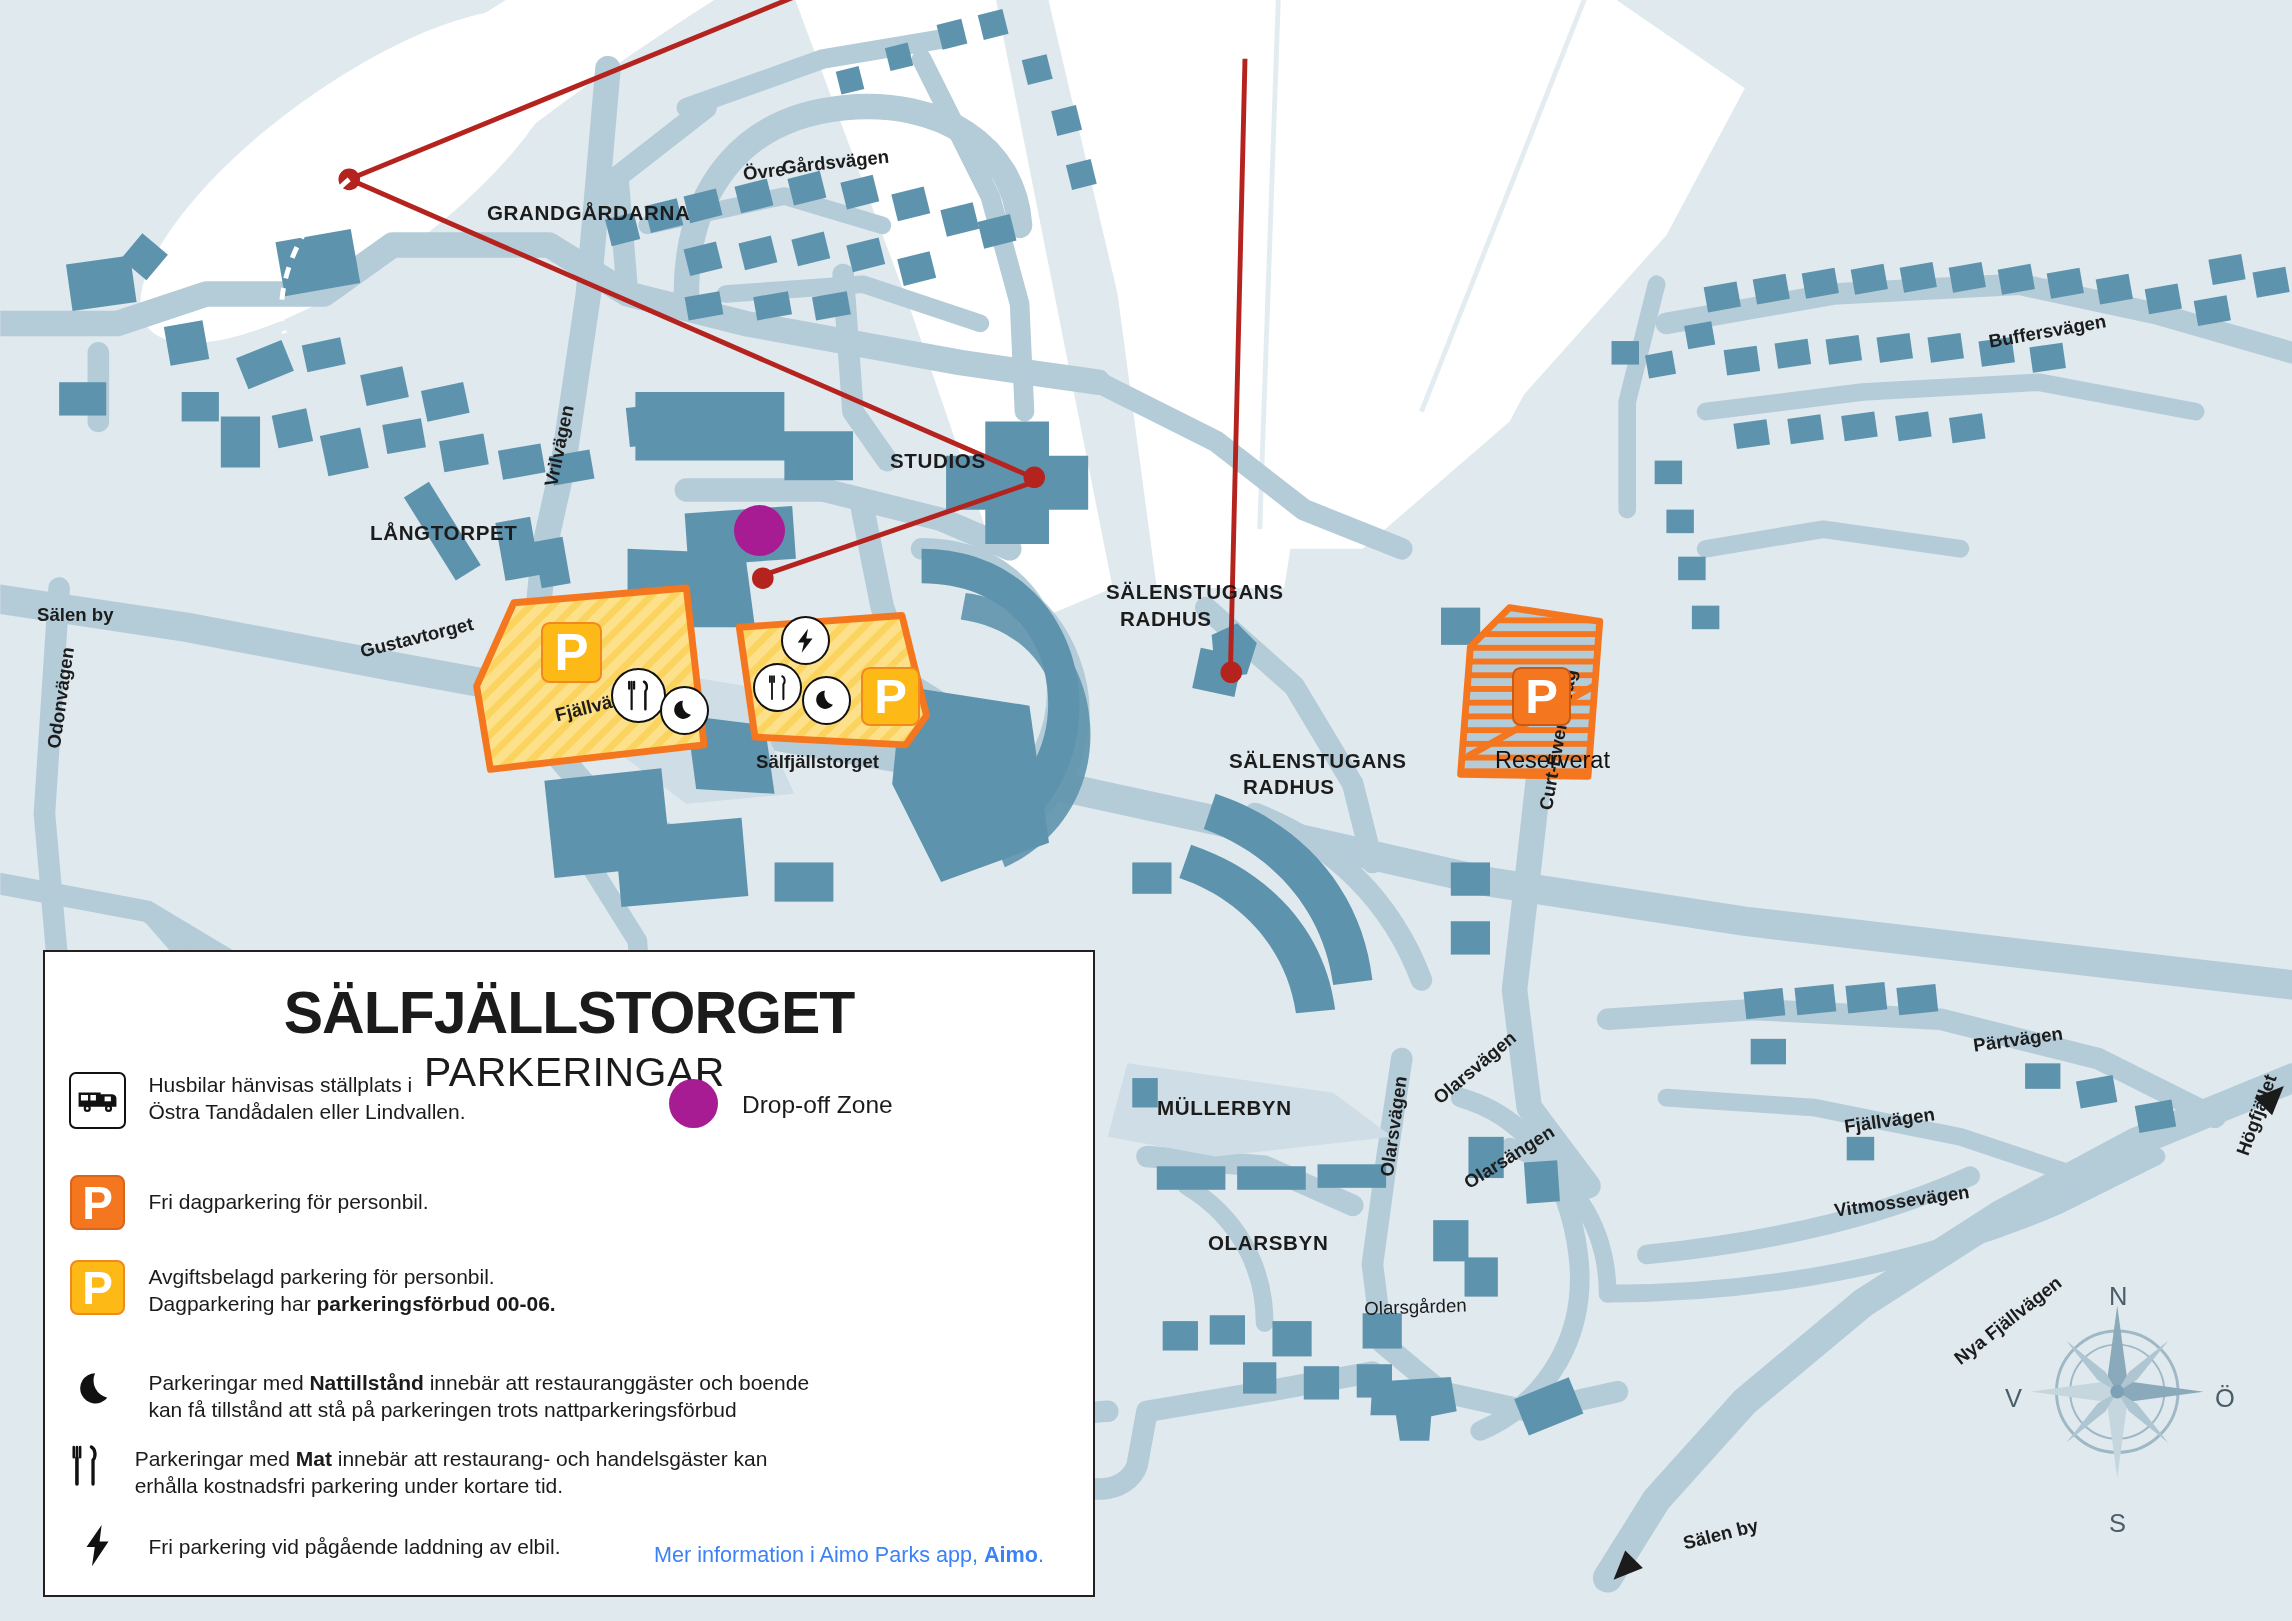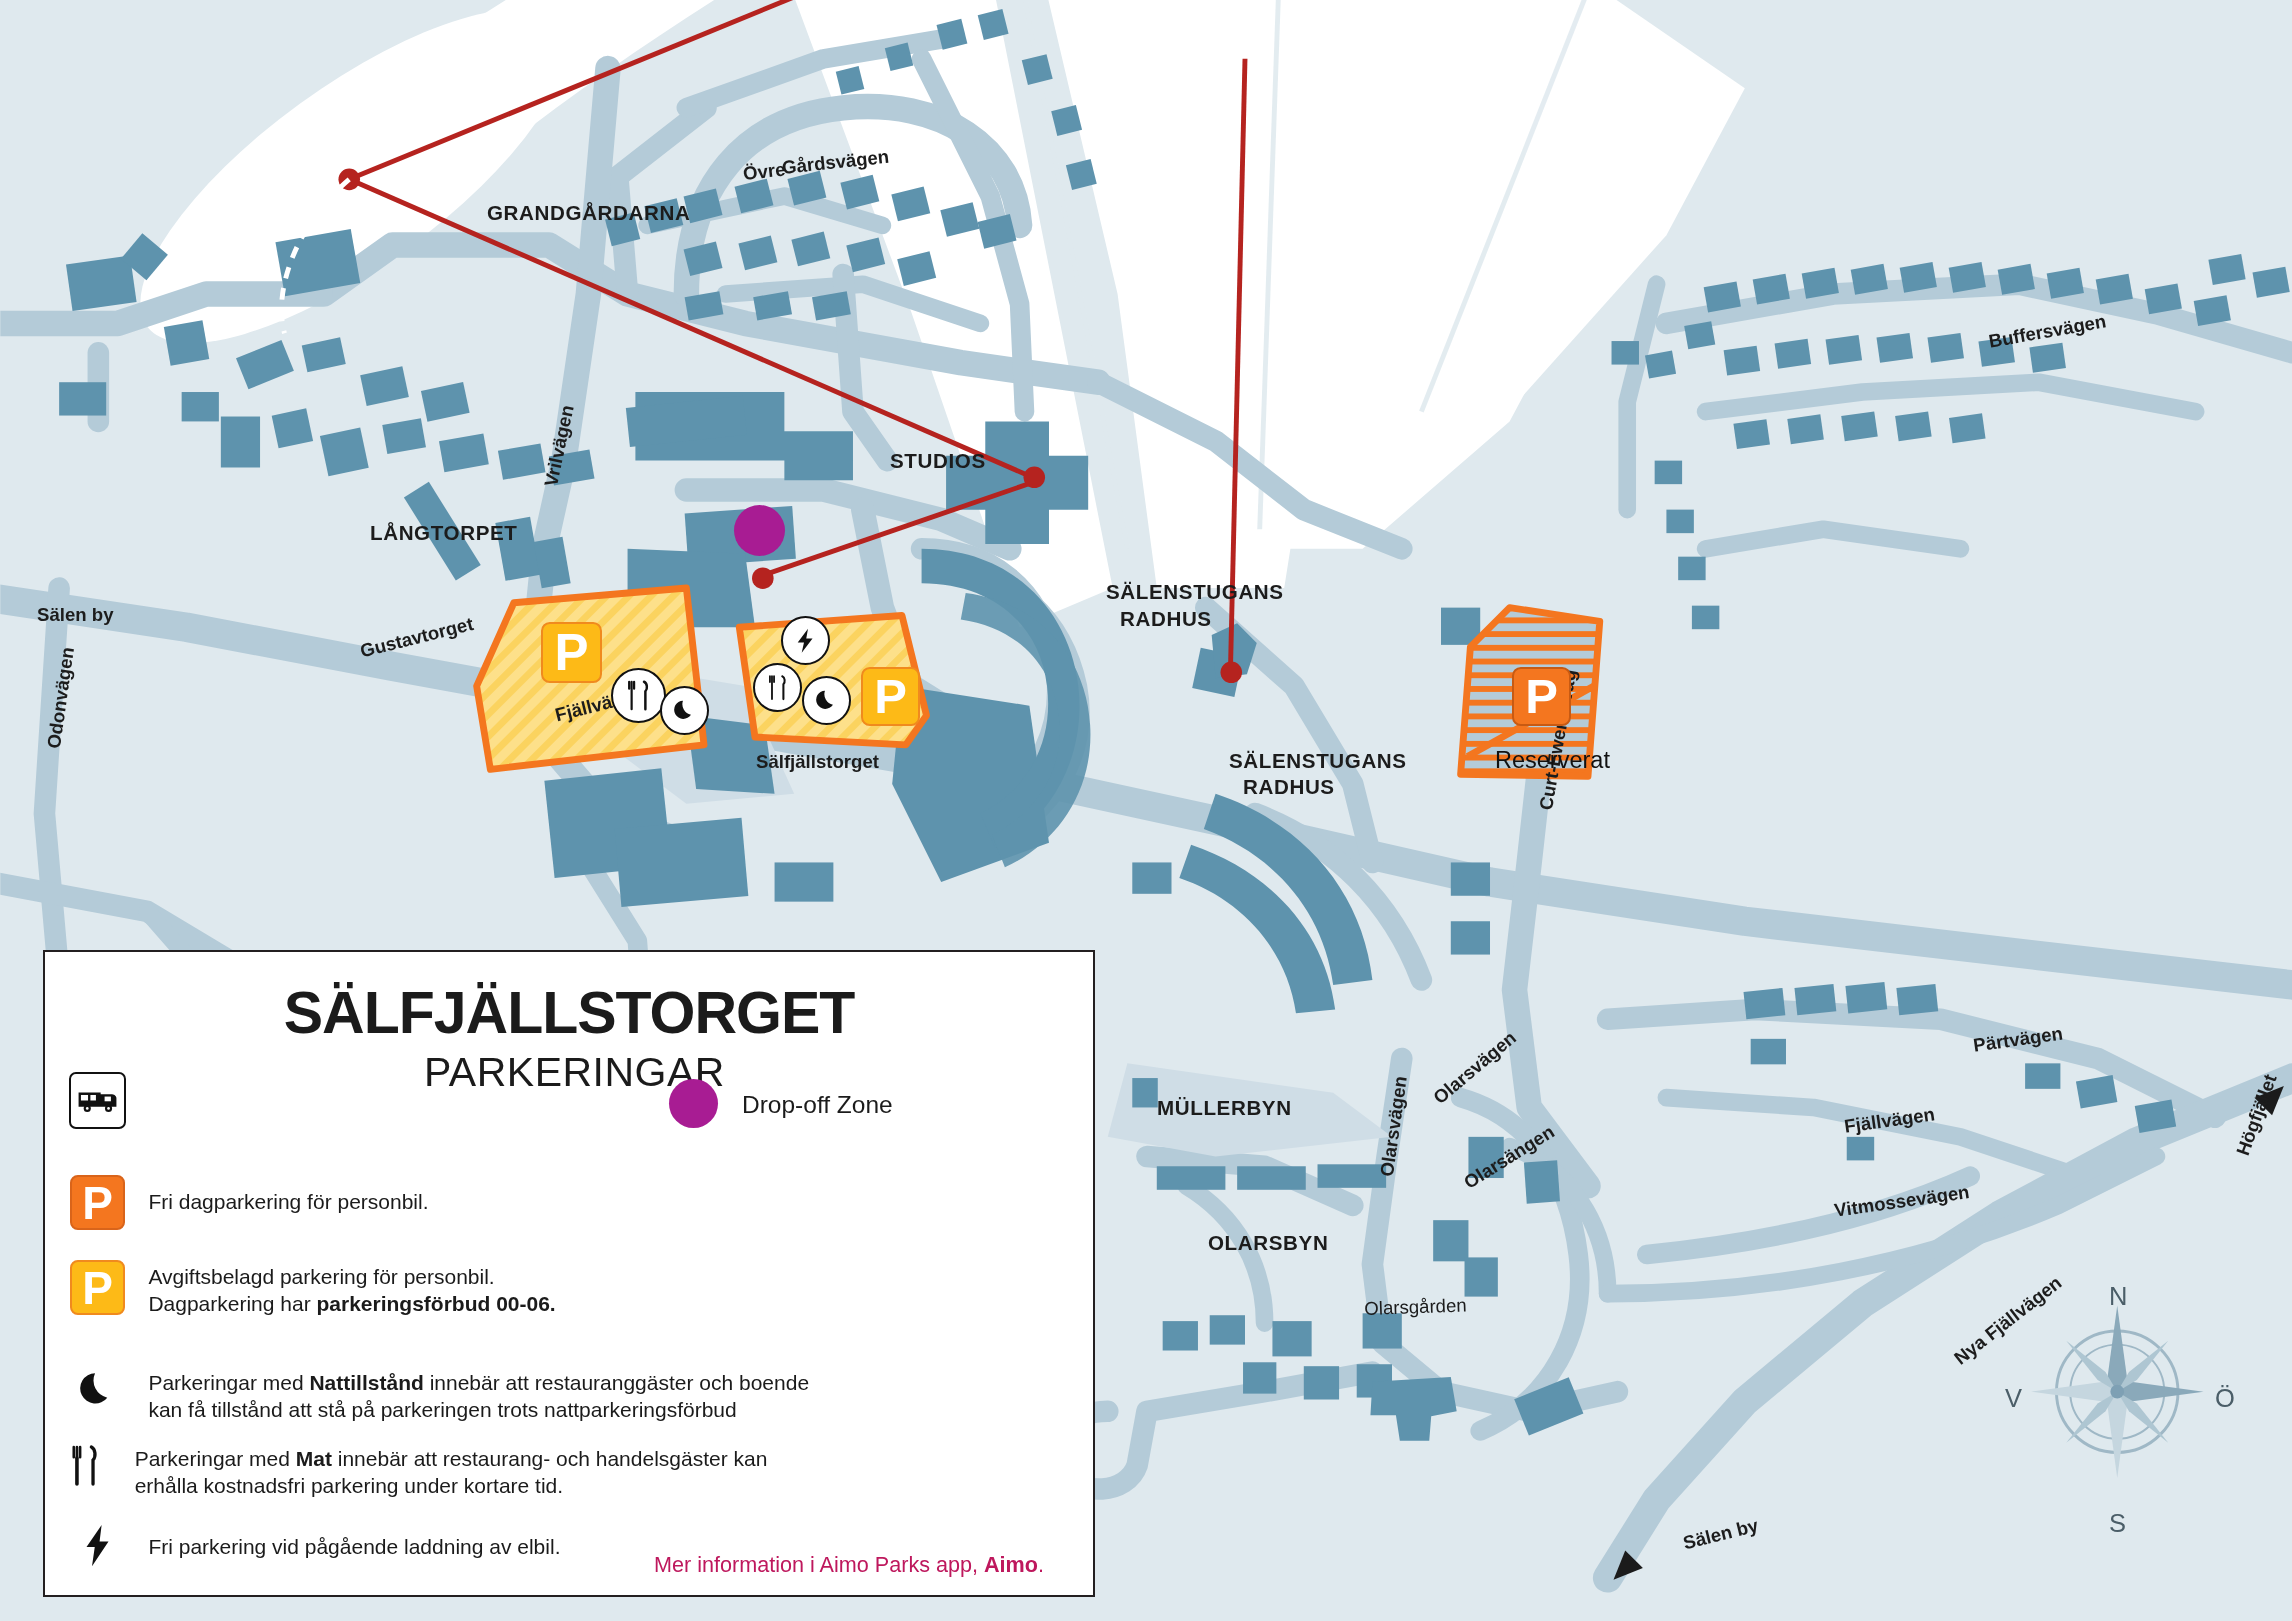--- a/index.html
+++ b/index.html
@@ -158,23 +158,23 @@
   }
   .droplabel {
     position: absolute;
     font-size: 24.5px;
     color: #1b1b1b;
     font-family: "Liberation Sans", sans-serif;
   }
   .footnote {
     position: absolute;
     right: 49px;
-    bottom: 17px;
+    bottom: 27px;
     font-size: 21.6px;
-    color: #be185d;
+    color: #3b82f6;
     font-family: "Liberation Sans", sans-serif;
   }
   .footnote b { font-weight: bold; }
   .cletter {
     position: absolute;
     font-size: 25.5px;
     color: #4b5e68;
     font-family: "Liberation Sans", sans-serif;
   }
   .reslabel {
@@ -552,20 +552,24 @@
             <rect x="5" y="9" width="9" height="7" fill="#fff"></rect>
             <rect x="17" y="9" width="7" height="7" fill="#fff"></rect>
             <rect x="35" y="11" width="8" height="6" fill="#fff"></rect>
             <circle cx="13" cy="26" r="4.5" fill="#111"></circle>
             <circle cx="13" cy="26" r="1.7" fill="#fff"></circle>
             <circle cx="40" cy="26" r="4.5" fill="#111"></circle>
             <circle cx="40" cy="26" r="1.7" fill="#fff"></circle>
           </svg>
         </div>
       </div>
+      <div class="ltext">
+        <div>Husbilar hänvisas ställplats i</div>
+        <div>Östra Tandådalen eller Lindvallen.</div>
+      </div>
     </div>
 
     <div class="lrow" style="left:15.7px;top:223px;width:510px;">
       <div class="licon">
         <div class="lp orange">P</div>
       </div>
       <div class="ltext" style="padding-top:13.7px;">
         <div>Fri dagparkering för personbil.</div>
       </div>
     </div>

